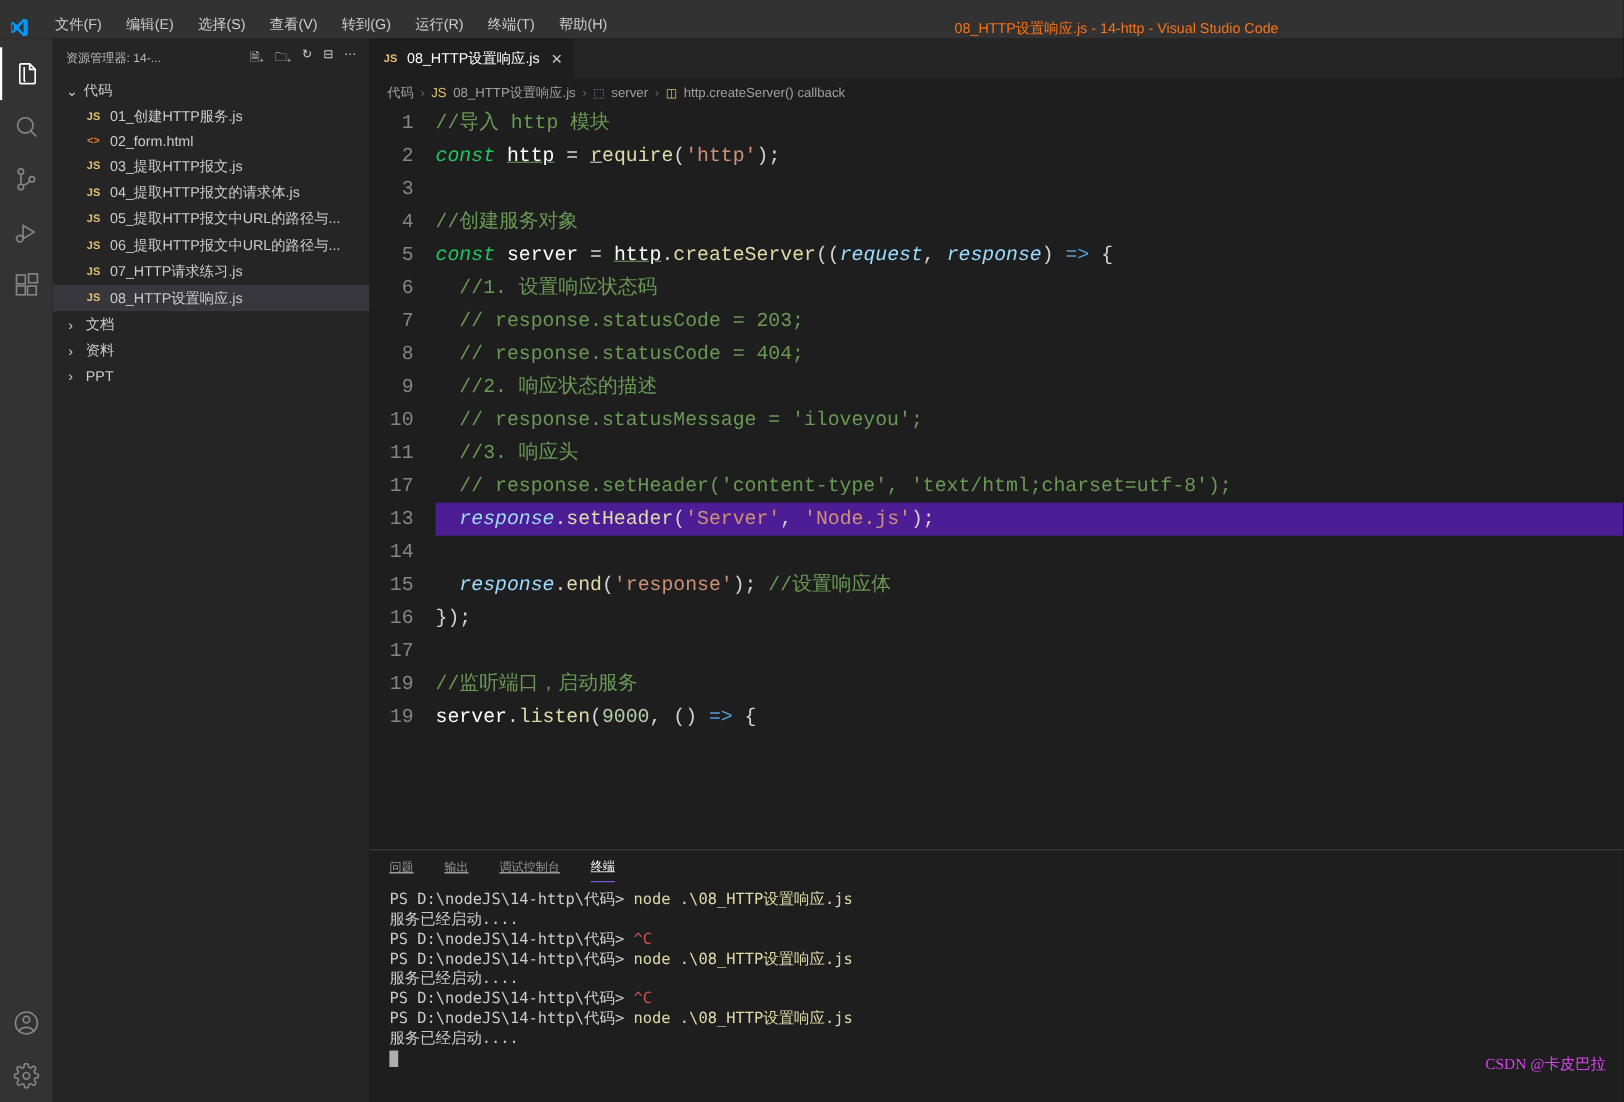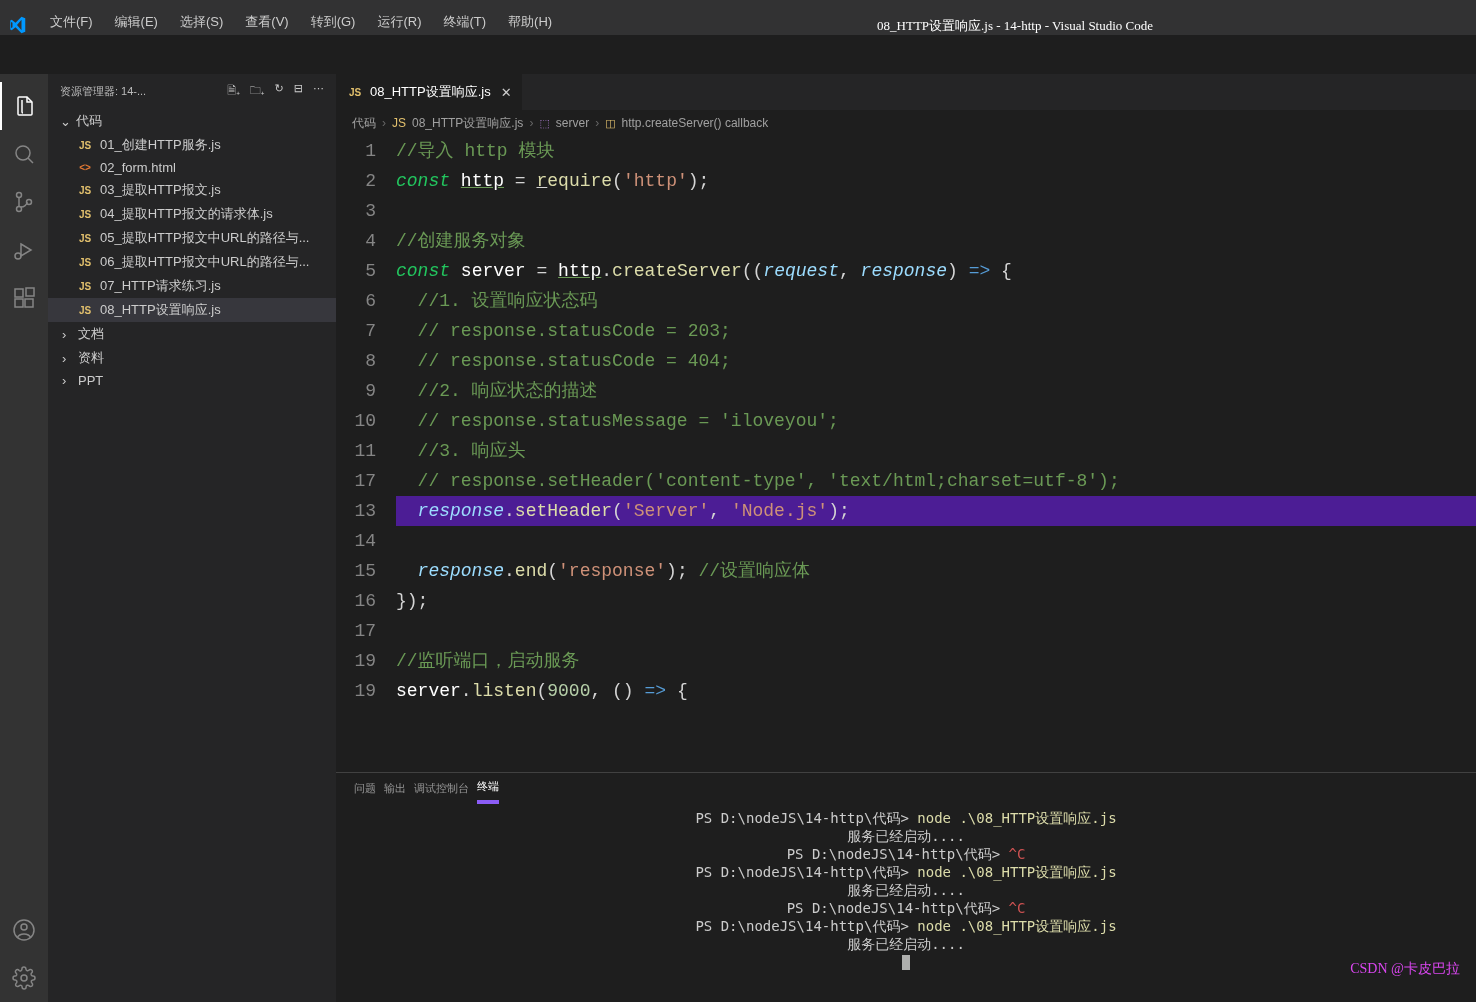--- a/index.html
+++ b/index.html
@@ -1,22 +1,22 @@
 <!DOCTYPE html>
 <html><head>
 <meta charset="utf-8">
 <style>
 * { margin: 0; padding: 0; box-sizing: border-box; }
 body { font-family: "Segoe UI", "Microsoft YaHei", sans-serif; background: #1e1e1e; color: #cccccc; width: 1476px; height: 1002px; overflow: hidden; font-size: 13px; display: flex; flex-direction: column; }
 .titlebar { height: 35px; background: #323233; display: flex; align-items: flex-end; padding: 0 8px; color: #cccccc; }
 .logo { width: 20px; height: 20px; margin-right: 12px; display: flex; align-items: center; }
 .menubar { display: flex; gap: 2px; }
 .menu-item { padding: 4px 10px; cursor: pointer; }
-.title-center { flex: 1; text-align: center; color: #ffffff; font-family: Liberation Serif, serif; }
-.main { flex: 1; display: flex; overflow: hidden; margin-top: 39px; }
+.title-center { flex: 1; text-align: center; color: #f97316; }
+.main { flex: 1; display: flex; overflow: hidden; }
 .activitybar { width: 48px; background: #333333; display: flex; flex-direction: column; align-items: center; padding-top: 8px; }
 .activity-icon { width: 48px; height: 48px; display: flex; align-items: center; justify-content: center; cursor: pointer; color: #858585; }
 .activity-icon.active { color: #ffffff; border-left: 2px solid #ffffff; }
 .activity-spacer { flex: 1; }
 .sidebar { width: 288px; background: #252526; display: flex; flex-direction: column; }
 .sidebar-header { height: 35px; display: flex; align-items: center; padding: 0 12px; color: #bbbbbb; font-size: 11px; justify-content: space-between; }
 .sidebar-actions { display: flex; gap: 10px; color: #cccccc; }
 .sidebar-actions span { cursor: pointer; }
 .tree { flex: 1; overflow: auto; font-size: 13px; }
 .tree-folder { display: flex; align-items: center; padding: 3px 4px 3px 12px; cursor: pointer; color: #cccccc; }
@@ -46,24 +46,24 @@
 .c-var { color: #ffffff; }
 .c-string { color: #ce9178; }
 .c-func { color: #dcdcaa; }
 .c-param { color: #9cdcfe; font-style: italic; }
 .c-punc { color: #d4d4d4; }
 .c-num { color: #b5cea8; }
 .c-op { color: #d4d4d4; }
 .c-ul { text-decoration: underline; text-decoration-color: #6a9955; }
 .c-ul2 { text-decoration: underline; text-decoration-color: #d4d4d4; }
 .panel { height: 230px; background: #1e1e1e; border-top: 1px solid #414141; display: flex; flex-direction: column; }
-.panel-tabs { height: 30px; display: flex; align-items: center; gap: 8px; padding: 0 18px; font-size: 11px; }
+.panel-tabs { height: 30px; display: flex; align-items: center; gap: 28px; padding: 0 18px; font-size: 11px; text-decoration: underline; }
 .ptab { color: #969696; cursor: pointer; padding: 6px 0; }
-.ptab.active { color: #ffffff; border-bottom: 4px solid #8b5cf6; }
-.terminal { flex: 1; padding: 6px 18px; font-family: Consolas, monospace; font-size: 14px; line-height: 18px; color: #cccccc; overflow: auto; position: relative; text-align: center; }
+.ptab.active { color: #ffffff; border-bottom: 1px solid #8b5cf6; }
+.terminal { flex: 1; padding: 6px 18px; font-family: Consolas, monospace; font-size: 14px; line-height: 18px; color: #cccccc; overflow: auto; position: relative; }
 .t-cmd { color: #dcdcaa; }
 .t-ctrl { color: #ce5252; }
 .watermark { position: absolute; right: 16px; bottom: 24px; color: #d946ef; font-size: 14px; font-family: "Microsoft YaHei"; }
 .cursor-block { display: inline-block; width: 8px; height: 15px; background: #aeafad; vertical-align: text-bottom; }
 svg { display: block; }
 .folder-sub { padding-left: 14px; }
 </style>
 </head>
 <body>
 

